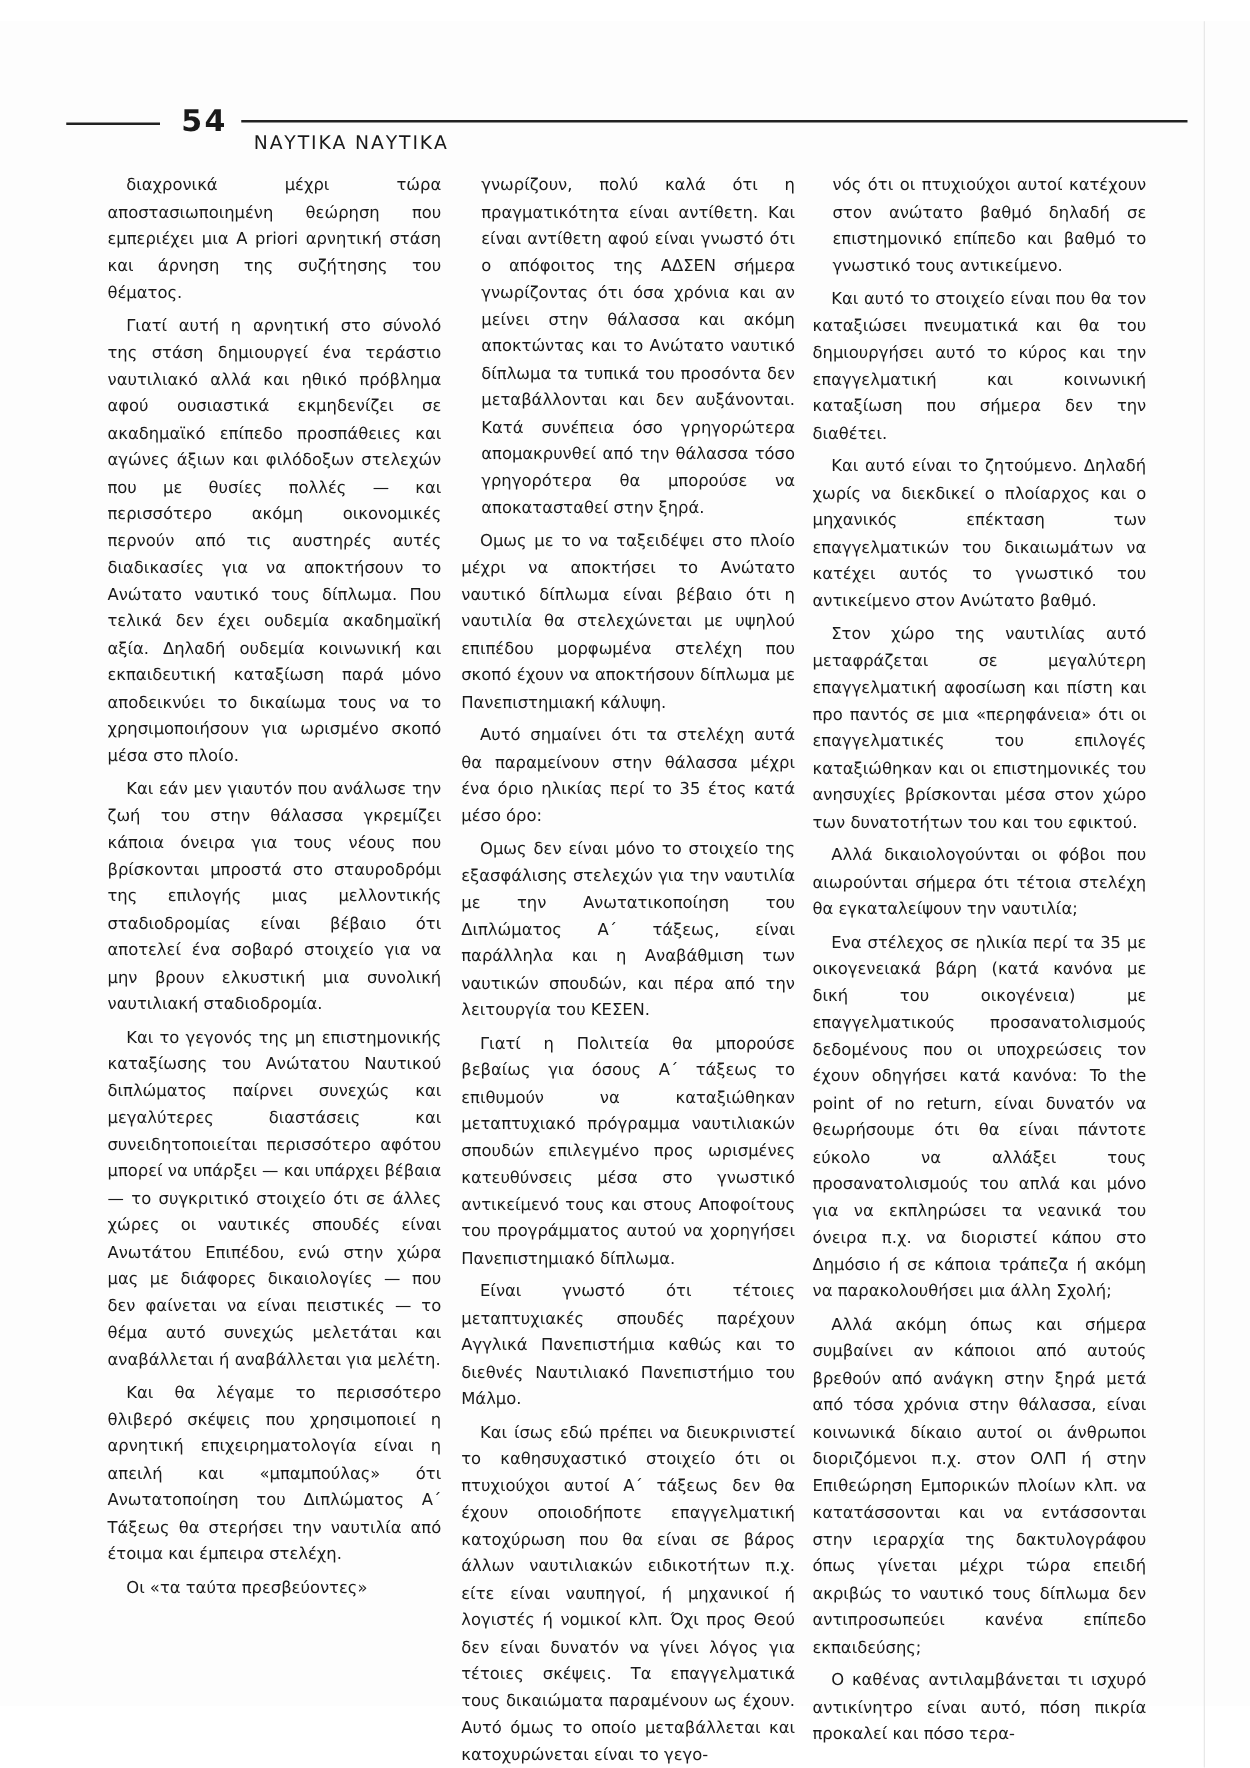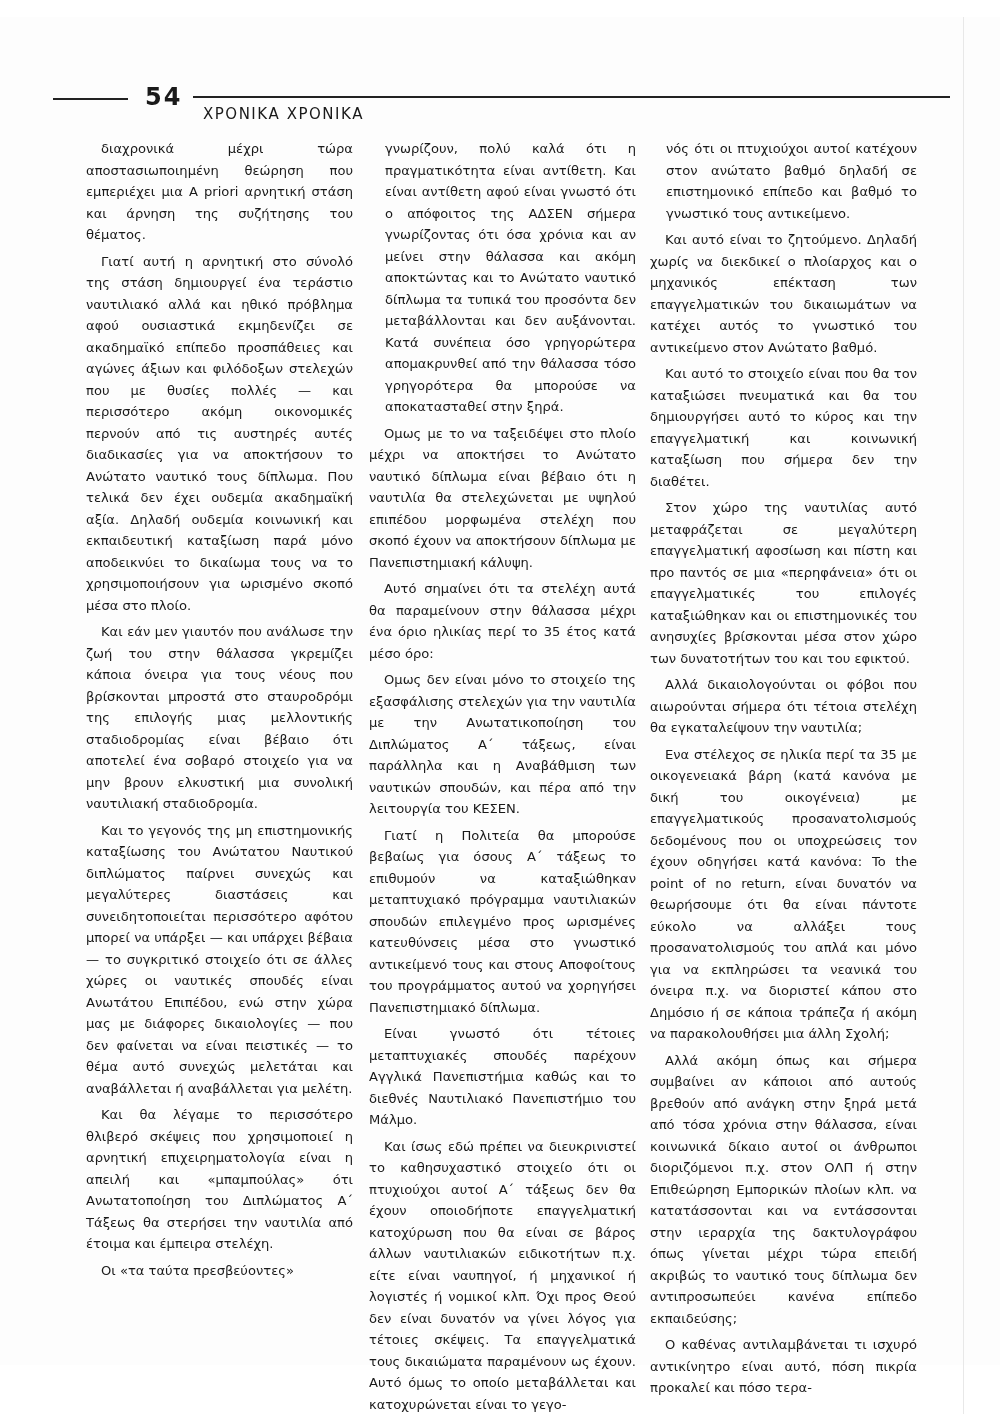--- a/index.html
+++ b/index.html
@@ -24,21 +24,21 @@
 </style>
 </head>
 <body>
 
 <div class="page">
   <div class="scan-edge"></div>
 
   <div class="rule-left"></div>
   <div class="page-num">54</div>
   <div class="rule-right"></div>
-  <div class="journal">ΧΡΟΝΙΚΑ ΧΡΟΝΙΚΑ</div>
+  <div class="journal">ΝΑΥΤΙΚΑ ΝΑΥΤΙΚΑ</div>
 
   <div class="col col1">
     <p>διαχρονικά μέχρι τώρα αποστασιωποιημένη θεώρηση που εμπεριέχει μια A priori αρνητική στάση και άρνηση της συζήτησης του θέματος.</p>
     <p>Γιατί αυτή η αρνητική στο σύνολό της στάση δημιουργεί ένα τεράστιο ναυτιλιακό αλλά και ηθικό πρόβλημα αφού ουσιαστικά εκμηδενίζει σε ακαδημαϊκό επίπεδο προσπάθειες και αγώνες άξιων και φιλόδοξων στελεχών που με θυσίες πολλές — και περισσότερο ακόμη οικονομικές περνούν από τις αυστηρές αυτές διαδικασίες για να αποκτήσουν το Ανώτατο ναυτικό τους δίπλωμα. Που τελικά δεν έχει ουδεμία ακαδημαϊκή αξία. Δηλαδή ουδεμία κοινωνική και εκπαιδευτική καταξίωση παρά μόνο αποδεικνύει το δικαίωμα τους να το χρησιμοποιήσουν για ωρισμένο σκοπό μέσα στο πλοίο.</p>
     <p>Και εάν μεν γιαυτόν που ανάλωσε την ζωή του στην θάλασσα γκρεμίζει κάποια όνειρα για τους νέους που βρίσκονται μπροστά στο σταυροδρόμι της επιλογής μιας μελλοντικής σταδιοδρομίας είναι βέβαιο ότι αποτελεί ένα σοβαρό στοιχείο για να μην βρουν ελκυστική μια συνολική ναυτιλιακή σταδιοδρομία.</p>
     <p>Και το γεγονός της μη επιστημονικής καταξίωσης του Ανώτατου Ναυτικού διπλώματος παίρνει συνεχώς και μεγαλύτερες διαστάσεις και συνειδητοποιείται περισσότερο αφότου μπορεί να υπάρξει — και υπάρχει βέβαια — το συγκριτικό στοιχείο ότι σε άλλες χώρες οι ναυτικές σπουδές είναι Ανωτάτου Επιπέδου, ενώ στην χώρα μας με διάφορες δικαιολογίες — που δεν φαίνεται να είναι πειστικές — το θέμα αυτό συνεχώς μελετάται και αναβάλλεται ή αναβάλλεται για μελέτη.</p>
     <p>Και θα λέγαμε το περισσότερο θλιβερό σκέψεις που χρησιμοποιεί η αρνητική επιχειρηματολογία είναι η απειλή και «μπαμπούλας» ότι Ανωτατοποίηση του Διπλώματος Α΄ Τάξεως θα στερήσει την ναυτιλία από έτοιμα και έμπειρα στελέχη.</p>
     <p>Οι «τα ταύτα πρεσβεύοντες»</p>
   </div>
 
@@ -47,21 +47,21 @@
     <p>Ομως με το να ταξειδέψει στο πλοίο μέχρι να αποκτήσει το Ανώτατο ναυτικό δίπλωμα είναι βέβαιο ότι η ναυτιλία θα στελεχώνεται με υψηλού επιπέδου μορφωμένα στελέχη που σκοπό έχουν να αποκτήσουν δίπλωμα με Πανεπιστημιακή κάλυψη.</p>
     <p>Αυτό σημαίνει ότι τα στελέχη αυτά θα παραμείνουν στην θάλασσα μέχρι ένα όριο ηλικίας περί το 35 έτος κατά μέσο όρο:</p>
     <p>Ομως δεν είναι μόνο το στοιχείο της εξασφάλισης στελεχών για την ναυτιλία με την Ανωτατικοποίηση του Διπλώματος Α΄ τάξεως, είναι παράλληλα και η Αναβάθμιση των ναυτικών σπουδών, και πέρα από την λειτουργία του ΚΕΣΕΝ.</p>
     <p>Γιατί η Πολιτεία θα μπορούσε βεβαίως για όσους Α΄ τάξεως το επιθυμούν να καταξιώθηκαν μεταπτυχιακό πρόγραμμα ναυτιλιακών σπουδών επιλεγμένο προς ωρισμένες κατευθύνσεις μέσα στο γνωστικό αντικείμενό τους και στους Αποφοίτους του προγράμματος αυτού να χορηγήσει Πανεπιστημιακό δίπλωμα.</p>
     <p>Είναι γνωστό ότι τέτοιες μεταπτυχιακές σπουδές παρέχουν Αγγλικά Πανεπιστήμια καθώς και το διεθνές Ναυτιλιακό Πανεπιστήμιο του Μάλμο.</p>
     <p>Και ίσως εδώ πρέπει να διευκρινιστεί το καθησυχαστικό στοιχείο ότι οι πτυχιούχοι αυτοί Α΄ τάξεως δεν θα έχουν οποιοδήποτε επαγγελματική κατοχύρωση που θα είναι σε βάρος άλλων ναυτιλιακών ειδικοτήτων π.χ. είτε είναι ναυπηγοί, ή μηχανικοί ή λογιστές ή νομικοί κλπ. Όχι προς Θεού δεν είναι δυνατόν να γίνει λόγος για τέτοιες σκέψεις. Τα επαγγελματικά τους δικαιώματα παραμένουν ως έχουν. Αυτό όμως το οποίο μεταβάλλεται και κατοχυρώνεται είναι το γεγο-</p>
   </div>
 
   <div class="col col3">
     <p class="noindent"><span>νός ότι οι πτυχιούχοι </span><b>αυτοί κατέχουν στον ανώτατο βαθμό δηλαδή σε επιστημονικό επίπεδο και βαθμό το γνωστικό τους αντικείμενο.</b><span></span></p>
+    <p>Και αυτό το στοιχείο είναι που θα τον καταξιώσει πνευματικά και θα του δημιουργήσει αυτό το κύρος και την επαγγελματική και κοινωνική καταξίωση που σήμερα δεν την διαθέτει.</p>
     <p>Και αυτό είναι το ζητούμενο. Δηλαδή χωρίς να διεκδικεί ο πλοίαρχος και ο μηχανικός επέκταση των επαγγελματικών του δικαιωμάτων να κατέχει αυτός το γνωστικό του αντικείμενο στον Ανώτατο βαθμό.</p>
-    <p>Και αυτό το στοιχείο είναι που θα τον καταξιώσει πνευματικά και θα του δημιουργήσει αυτό το κύρος και την επαγγελματική και κοινωνική καταξίωση που σήμερα δεν την διαθέτει.</p>
     <p>Στον χώρο της ναυτιλίας αυτό μεταφράζεται σε μεγαλύτερη επαγγελματική αφοσίωση και πίστη και προ παντός σε μια «περηφάνεια» ότι οι επαγγελματικές του επιλογές καταξιώθηκαν και οι επιστημονικές του ανησυχίες βρίσκονται μέσα στον χώρο των δυνατοτήτων του και του εφικτού.</p>
     <p>Αλλά δικαιολογούνται οι φόβοι που αιωρούνται σήμερα ότι τέτοια στελέχη θα εγκαταλείψουν την ναυτιλία;</p>
     <p>Ενα στέλεχος σε ηλικία περί τα 35 με οικογενειακά βάρη (κατά κανόνα με δική του οικογένεια) με επαγγελματικούς προσανατολισμούς δεδομένους που οι υποχρεώσεις τον έχουν οδηγήσει κατά κανόνα: To the point of no return, είναι δυνατόν να θεωρήσουμε ότι θα είναι πάντοτε εύκολο να αλλάξει τους προσανατολισμούς του απλά και μόνο για να εκπληρώσει τα νεανικά του όνειρα π.χ. να διοριστεί κάπου στο Δημόσιο ή σε κάποια τράπεζα ή ακόμη να παρακολουθήσει μια άλλη Σχολή;</p>
     <p>Αλλά ακόμη όπως και σήμερα συμβαίνει αν κάποιοι από αυτούς βρεθούν από ανάγκη στην ξηρά μετά από τόσα χρόνια στην θάλασσα, είναι κοινωνικά δίκαιο αυτοί οι άνθρωποι διοριζόμενοι π.χ. στον ΟΛΠ ή στην Επιθεώρηση Εμπορικών πλοίων κλπ. να κατατάσσονται και να εντάσσονται στην ιεραρχία της δακτυλογράφου όπως γίνεται μέχρι τώρα επειδή ακριβώς το ναυτικό τους δίπλωμα δεν αντιπροσωπεύει κανένα επίπεδο εκπαιδεύσης;</p>
     <p>Ο καθένας αντιλαμβάνεται τι ισχυρό αντικίνητρο είναι αυτό, πόση πικρία προκαλεί και πόσο τερα-</p>
   </div>
 </div>
 
 </body></html>

